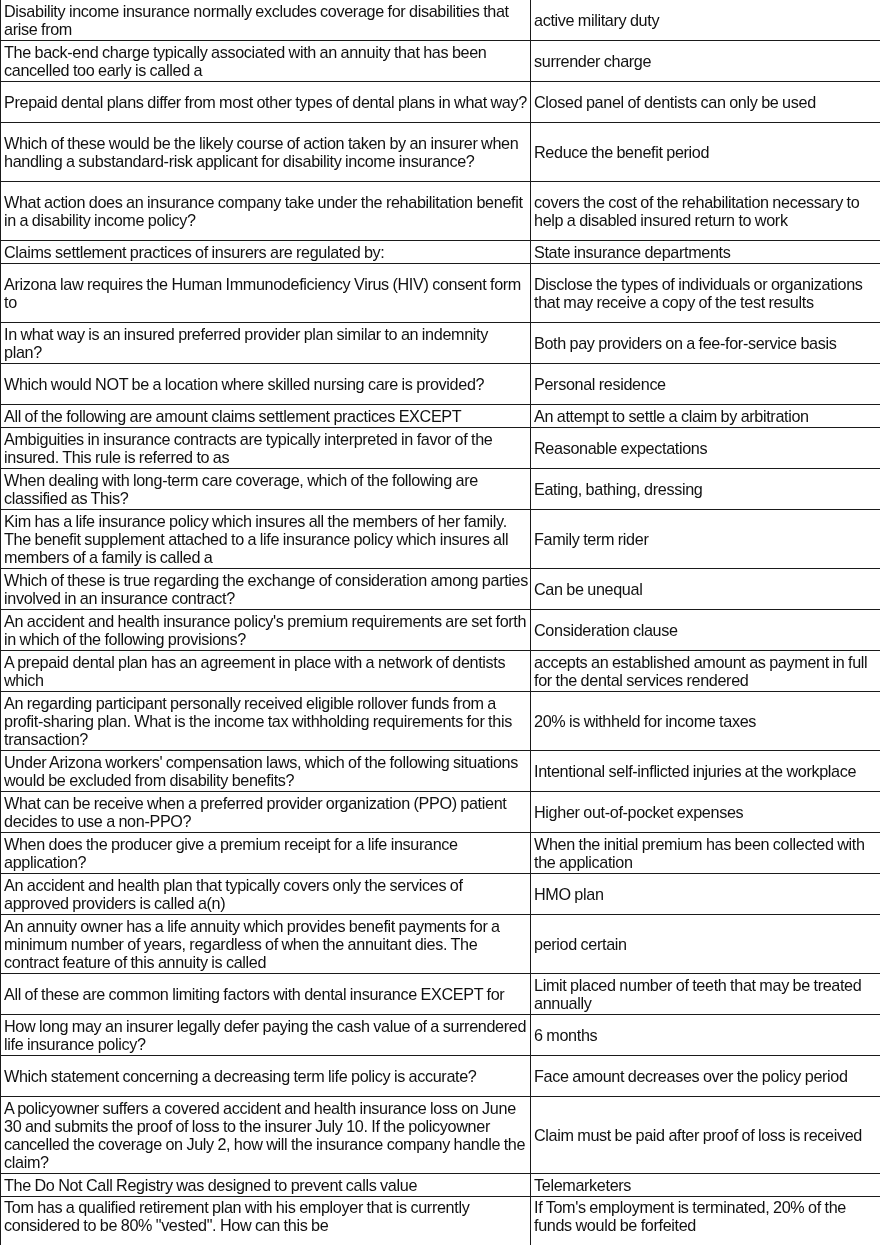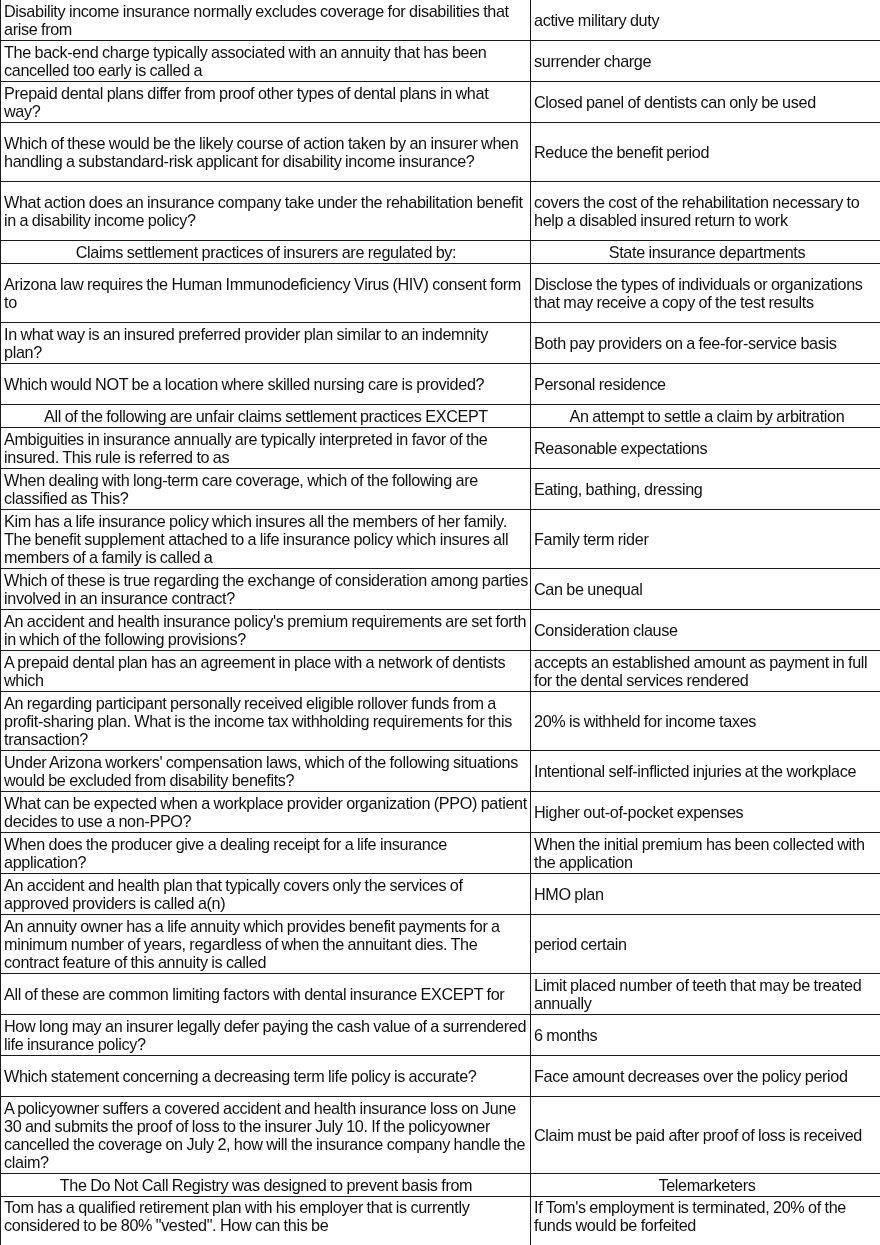--- a/index.html
+++ b/index.html
@@ -16,21 +16,21 @@
   }
   table.qa td {
     border: 1.5px solid #1a1a1a;
     padding: 1px 2px 2px 3px;
     vertical-align: middle;
     letter-spacing: -0.35px;
     word-spacing: -0.5px;
   }
   table.qa td.q { width: 524px; }
   table.qa td.a { width: 346px; }
-  tr.h1 td { height: 19px; text-align: center; }
+  tr.h1 td { height: 19px; }
   tr.h2 td { height: 37px; }
   tr.h3 td { height: 55px; }
   tr.h4 td { height: 73px; margin-left: 7px; }
   tr.hlast td { height: 48px; vertical-align: top; }
 </style>
 </head>
 <body>
 
 <table class="qa">
   <tbody id="qa-body">
@@ -39,21 +39,21 @@
     <td class="q">Disability income insurance normally excludes coverage for disabilities that arise from</td>
     <td class="a">active military duty</td>
   </tr>
 
   <tr class="h2">
     <td class="q">The back-end charge typically associated with an annuity that has been cancelled too early is called a</td>
     <td class="a">surrender charge</td>
   </tr>
 
   <tr class="h2">
-    <td class="q">Prepaid dental plans differ from proof other types of dental plans in what way?</td>
+    <td class="q">Prepaid dental plans differ from most other types of dental plans in what way?</td>
     <td class="a">Closed panel of dentists can only be used</td>
   </tr>
 
   <tr class="h3">
     <td class="q">Which of these would be the likely course of action taken by an insurer when handling a substandard-risk applicant for disability income insurance?</td>
     <td class="a">Reduce the benefit period</td>
   </tr>
 
   <tr class="h3">
     <td class="q">What action does an insurance company take under the rehabilitation benefit in a disability income policy?</td>
@@ -74,26 +74,26 @@
     <td class="q">In what way is an insured preferred provider plan similar to an indemnity plan?</td>
     <td class="a">Both pay providers on a fee-for-service basis</td>
   </tr>
 
   <tr class="h2">
     <td class="q">Which would NOT be a location where skilled nursing care is provided?</td>
     <td class="a">Personal residence</td>
   </tr>
 
   <tr class="h1">
-    <td class="q">All of the following are unfair claims settlement practices EXCEPT</td>
+    <td class="q">All of the following are amount claims settlement practices EXCEPT</td>
     <td class="a">An attempt to settle a claim by arbitration</td>
   </tr>
 
   <tr class="h2">
-    <td class="q">Ambiguities in insurance annually are typically interpreted in favor of the insured. This rule is referred to as</td>
+    <td class="q">Ambiguities in insurance contracts are typically interpreted in favor of the insured. This rule is referred to as</td>
     <td class="a">Reasonable expectations</td>
   </tr>
 
   <tr class="h2">
     <td class="q">When dealing with long-term care coverage, which of the following are classified as This?</td>
     <td class="a">Eating, bathing, dressing</td>
   </tr>
 
   <tr class="h3">
     <td class="q">Kim has a life insurance policy which insures all the members of her family. The benefit supplement attached to a life insurance policy which insures all members of a family is called a</td>
@@ -119,26 +119,26 @@
     <td class="q">An regarding participant personally received eligible rollover funds from a profit-sharing plan. What is the income tax withholding requirements for this transaction?</td>
     <td class="a">20% is withheld for income taxes</td>
   </tr>
 
   <tr class="h2">
     <td class="q">Under Arizona workers' compensation laws, which of the following situations would be excluded from disability benefits?</td>
     <td class="a">Intentional self-inflicted injuries at the workplace</td>
   </tr>
 
   <tr class="h2">
-    <td class="q">What can be expected when a workplace provider organization (PPO) patient decides to use a non-PPO?</td>
+    <td class="q">What can be receive when a preferred provider organization (PPO) patient decides to use a non-PPO?</td>
     <td class="a">Higher out-of-pocket expenses</td>
   </tr>
 
   <tr class="h2">
-    <td class="q">When does the producer give a dealing receipt for a life insurance application?</td>
+    <td class="q">When does the producer give a premium receipt for a life insurance application?</td>
     <td class="a">When the initial premium has been collected with the application</td>
   </tr>
 
   <tr class="h2">
     <td class="q">An accident and health plan that typically covers only the services of approved providers is called a(n)</td>
     <td class="a">HMO plan</td>
   </tr>
 
   <tr class="h3">
     <td class="q">An annuity owner has a life annuity which provides benefit payments for a minimum number of years, regardless of when the annuitant dies. The contract feature of this annuity is called</td>
@@ -159,21 +159,21 @@
     <td class="q">Which statement concerning a decreasing term life policy is accurate?</td>
     <td class="a">Face amount decreases over the policy period</td>
   </tr>
 
   <tr class="h4">
     <td class="q">A policyowner suffers a covered accident and health insurance loss on June 30 and submits the proof of loss to the insurer July 10. If the policyowner cancelled the coverage on July 2, how will the insurance company handle the claim?</td>
     <td class="a">Claim must be paid after proof of loss is received</td>
   </tr>
 
   <tr class="h1">
-    <td class="q">The Do Not Call Registry was designed to prevent basis from</td>
+    <td class="q">The Do Not Call Registry was designed to prevent calls value</td>
     <td class="a">Telemarketers</td>
   </tr>
 
   <tr class="hlast">
     <td class="q">Tom has a qualified retirement plan with his employer that is currently considered to be 80% "vested". How can this be</td>
     <td class="a">If Tom's employment is terminated, 20% of the funds would be forfeited</td>
   </tr>
 </tbody>
 </table>
 

